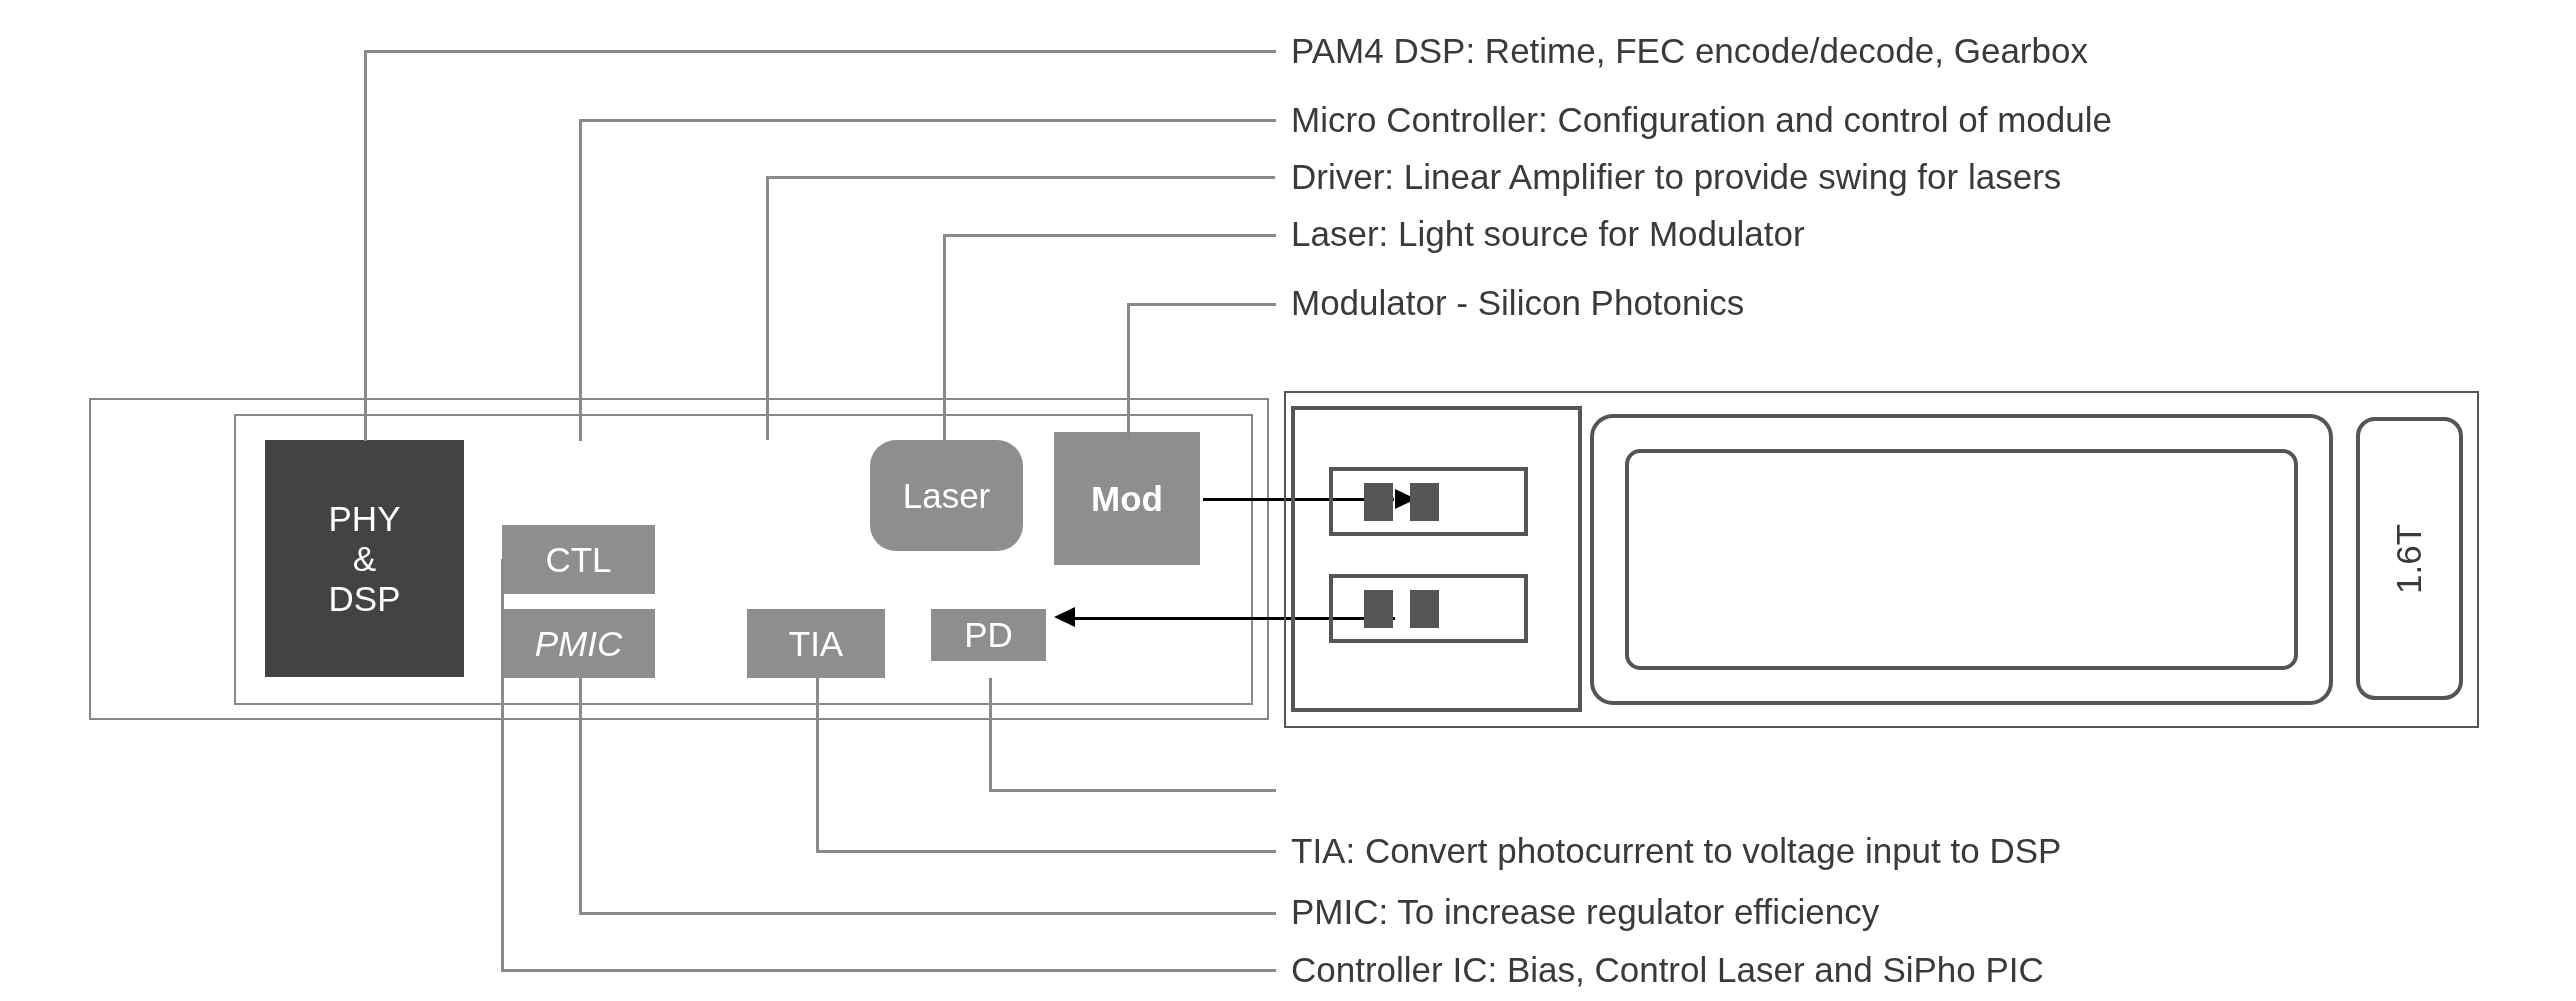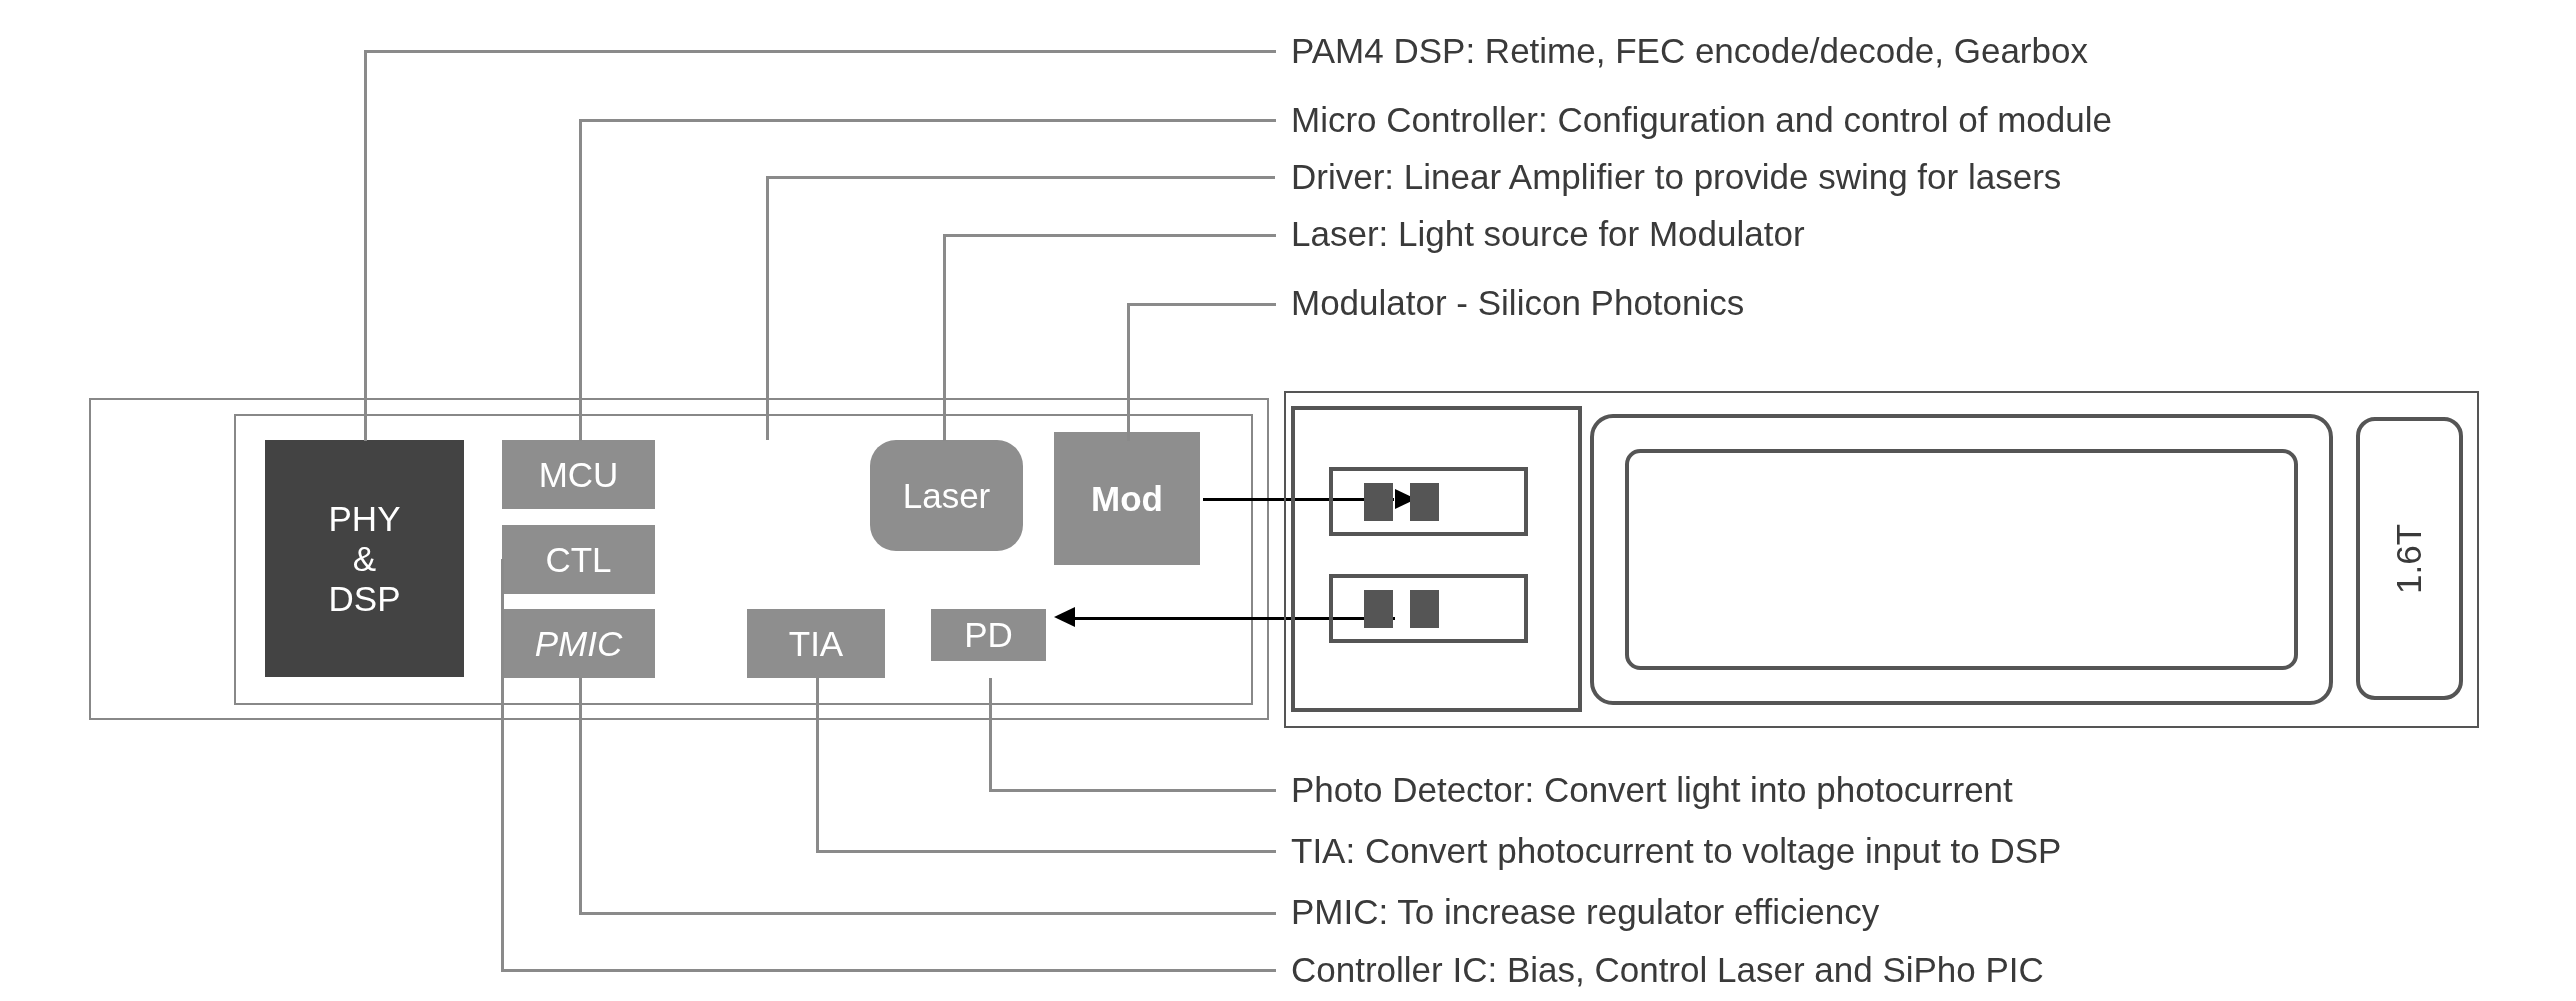--- a/index.html
+++ b/index.html
@@ -159,33 +159,31 @@
 <body>
 
 <div class="stage">
 
   <div class="label" style="left:1279px; top:31px;">PAM4 DSP: Retime, FEC encode/decode, Gearbox</div>
   <div class="label" style="left:1279px; top:100px;">Micro Controller: Configuration and control of module</div>
   <div class="label" style="left:1279px; top:157px;">Driver: Linear Amplifier to provide swing for lasers</div>
   <div class="label" style="left:1279px; top:214px;">Laser: Light source for Modulator</div>
   <div class="label" style="left:1279px; top:283px;">Modulator - Silicon Photonics</div>
 
-  <div class="label" style="left:1279px; top:770px;">Photo Detector: Convert light into photocurrent</div>
   <div class="label" style="left:1279px; top:831px;">TIA: Convert photocurrent to voltage input to DSP</div>
   <div class="label" style="left:1279px; top:892px;text-align:right;">PMIC: To increase regulator efficiency</div>
   <div class="label" style="left:1279px; top:950px;">Controller IC: Bias, Control Laser and SiPho PIC</div>
 
   <div class="module-outer"></div>
   <div class="module-inner"></div>
 
   <div class="block dark" style="left:253px; top:440px; width:199px; height:237px; white-space:pre-line;">PHY
 &amp;
 DSP</div>
 
-  <div class="block mid" style="left:490px; top:440px; width:153px; height:69px;">MCU</div>
   <div class="block mid" style="left:490px; top:525px; width:153px; height:69px;">CTL</div>
   <div class="block mid" style="left:490px; top:609px; width:153px; height:69px;font-style:italic;">PMIC</div>
 
   <div class="block mid" style="left:735px; top:609px; width:138px; height:69px;">TIA</div>
 
   <div class="block mid" style="left:858px; top:440px; width:153px; height:111px;border-radius:26px;">Laser</div>
   <div class="block mid" style="left:919px; top:609px; width:115px; height:52px;">PD</div>
 
   <div class="block mid" style="left:1042px; top:432px; width:146px; height:133px;font-weight:bold;">Mod</div>
 

